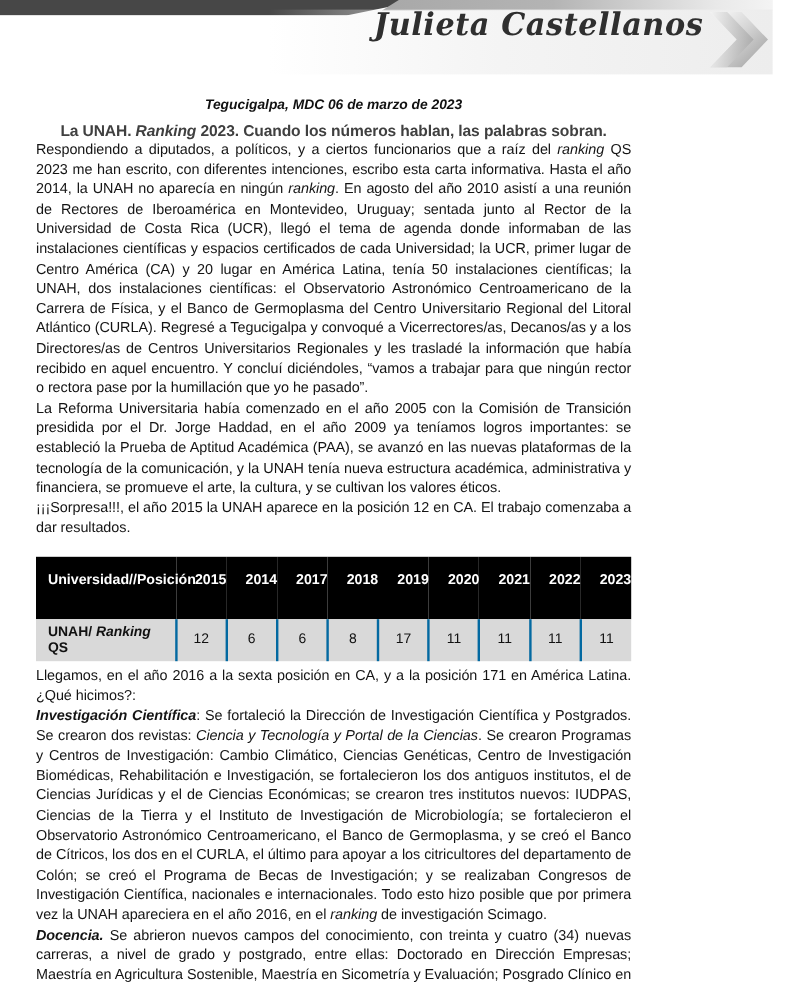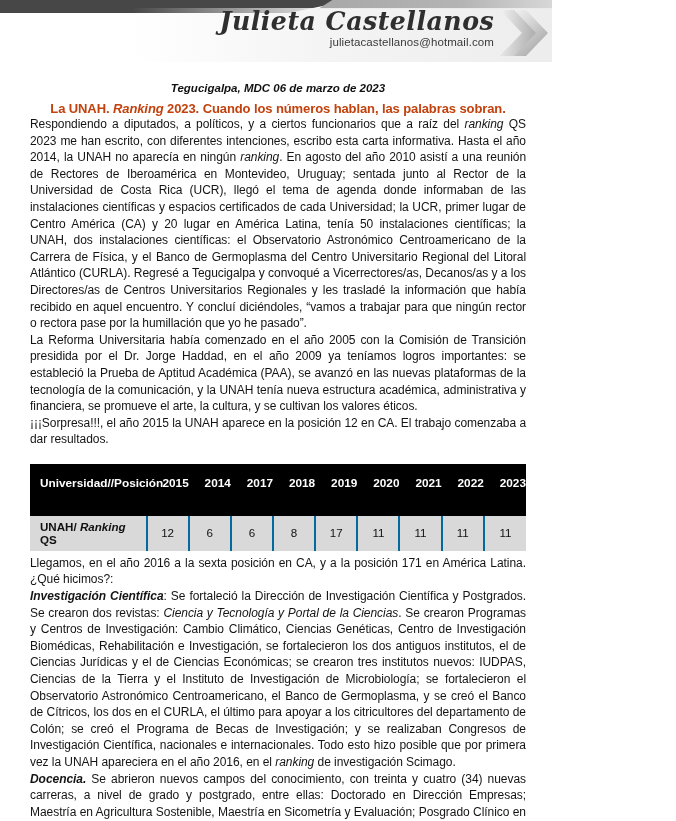--- a/index.html
+++ b/index.html
@@ -11,21 +11,21 @@
     width: 676px;
     height: 821px;
     overflow: hidden;
     font-family: "Liberation Sans", sans-serif;
     color: #1a1a1a;
   }
 
   
   .letterhead {
     position: relative;
-    width: 552px;
+    width: 644px;
     height: 68px;
     overflow: hidden;
   }
   
   .lh-dark-band {
     position: absolute;
     left: 0;
     top: 0;
     width: 352px;
     height: 13px;
@@ -99,21 +99,21 @@
     font-style: italic;
     font-weight: bold;
     font-size: 11.5px;
     color: #111;
     margin-top: 14px;
   }
   .doc-title {
     text-align: center;
     font-size: 13px;
     font-weight: bold;
-    color: #c2410c;
+    color: #404040;
     margin-top: 7px;
     letter-spacing: -0.1px;
   }
   .doc-title .it { font-style: italic; }
 
   p.body-text {
     font-size: 12px;
     line-height: 16.6px;
     text-align: justify;
     color: #141414;
@@ -173,21 +173,20 @@
 </head>
 <body>
 
 <div class="letterhead">
   <div class="lh-dark-band"></div>
   <div class="lh-gray-band"></div>
   <div class="lh-sheen"></div>
 
   <div class="signature-block">
     <span class="signature-name">Julieta Castellanos</span>
-    <span class="signature-email">julietacastellanos@hotmail.com</span>
   </div>
 
   <svg class="lh-arrow" viewBox="0 0 54 50" xmlns="http://www.w3.org/2000/svg">
     <defs>
       <linearGradient id="chevGrad" x1="0" y1="0" x2="1" y2="1">
         <stop offset="0%" stop-color="#fdfdfd"></stop>
         <stop offset="45%" stop-color="#d6d6d6"></stop>
         <stop offset="100%" stop-color="#9b9b9b"></stop>
       </linearGradient>
       <linearGradient id="chevGrad2" x1="0" y1="0" x2="1" y2="0">

